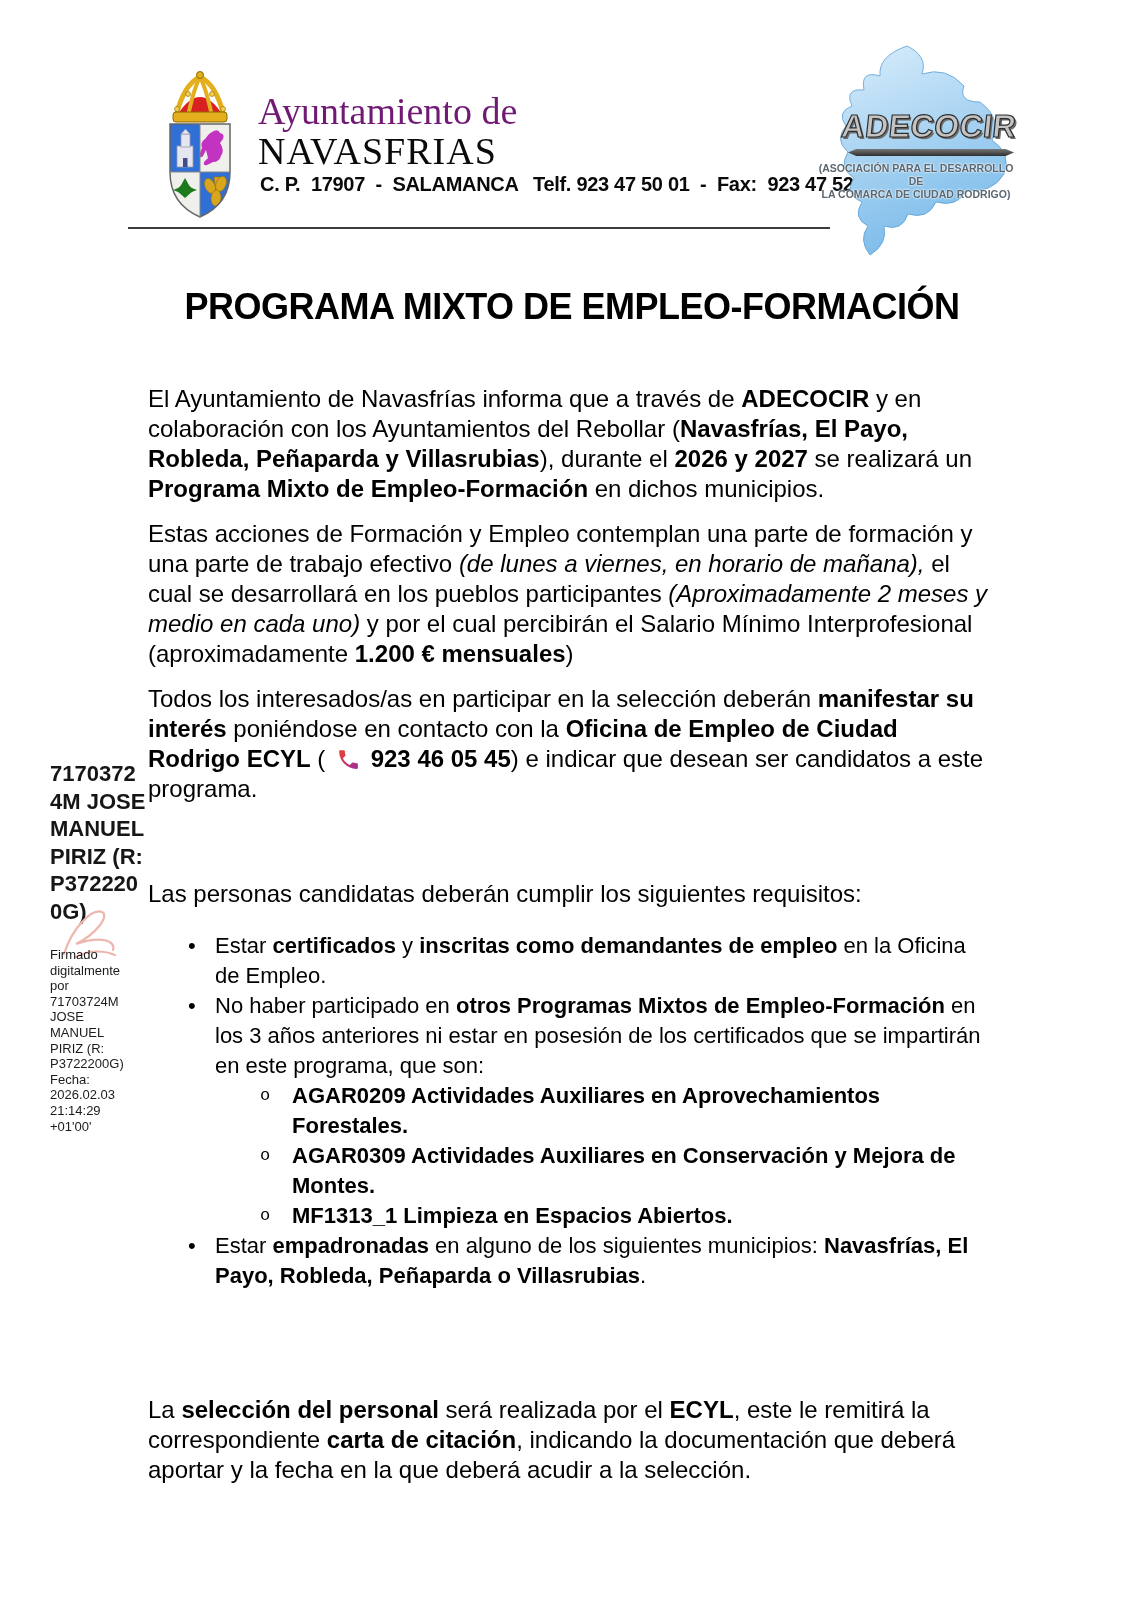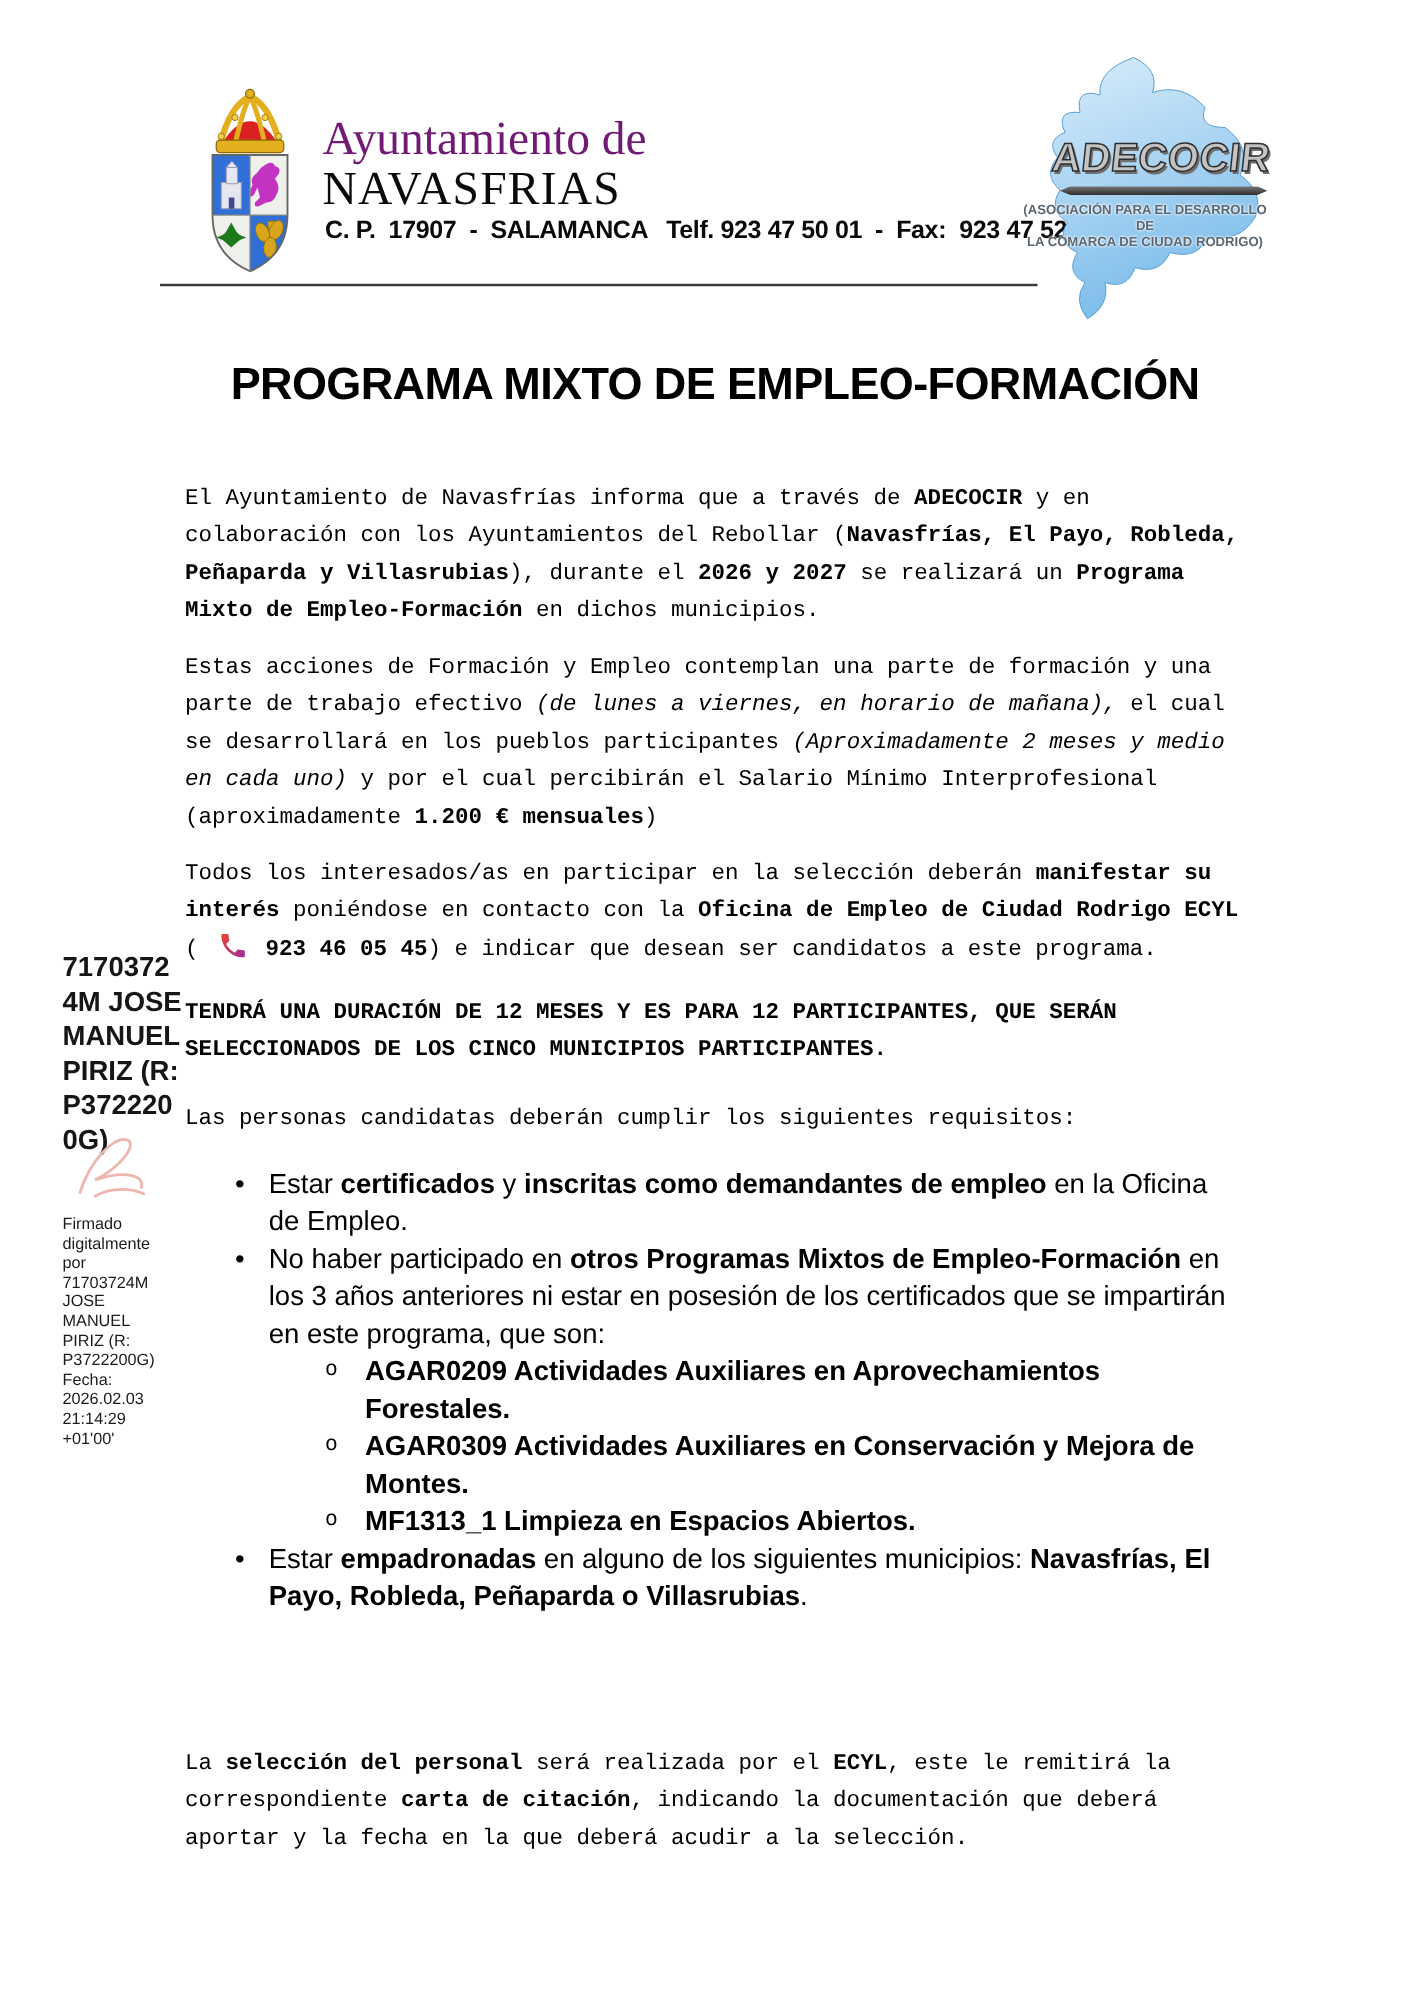--- a/index.html
+++ b/index.html
@@ -35,29 +35,29 @@
     clip-path:polygon(0 50%,5% 0,95% 0,100% 50%,95% 100%,5% 100%);}
   .adec-sub{position:absolute;left:6px;top:120px;width:196px;text-align:center;
     font-size:10.5px;line-height:13px;font-weight:bold;color:#5b6770;
     text-shadow:0 0 2px #fff,0 0 2px #fff;}
 
   
   .sig-cert{position:absolute;left:50px;top:760px;width:110px;
     font-size:22px;line-height:27.5px;color:#161616;font-weight:bold;}
   .sig-flourish{position:absolute;left:56px;top:900px;}
   .sig-details{position:absolute;left:50px;top:947px;width:100px;
-    font-size:13px;line-height:15.6px;color:#1b1b1b;margin-top:24px;}
+    font-size:13px;line-height:15.6px;color:#1b1b1b;}
 
   
   .main{position:absolute;left:148px;top:286px;width:848px;}
   .doc-title{margin:0;text-align:center;font-size:36px;line-height:42px;font-weight:bold;
     letter-spacing:-0.5px;}
   .doc-subtitle{margin:8px 0 0 0;text-align:center;font-size:23px;line-height:28px;
     font-weight:bold;font-style:italic;}
-  .para{font-size:18px;line-height:30px;margin:15px 0 0 0;font-family:Liberation Mono, monospace;}
+  .para{font-size:24px;line-height:30px;margin:15px 0 0 0;}
   [data-name="intro-paragraph"]{margin-top:56px;}
   [data-name="duration-paragraph"]{margin-top:20px;}
   [data-name="requirements-intro"]{margin-top:25px;}
   [data-name="requirements-list"]{margin-top:22px;}
   [data-name="selection-paragraph"]{margin-top:104px;}
 
   .list{font-size:22px;line-height:30px;}
   .li{display:flex;align-items:flex-start;}
   .li .marker{flex:none;}
   .li .txt{flex:none;}
@@ -184,21 +184,21 @@
   <svg class="phone-icon" data-name="phone-icon" viewBox="0 0 24 24" width="25" height="25" aria-hidden="true">
     <defs>
       <linearGradient id="pg" x1="0" y1="0" x2="1" y2="1">
         <stop offset="0" stop-color="#e8432f"></stop>
         <stop offset="1" stop-color="#a02c9e"></stop>
       </linearGradient>
     </defs>
     <path fill="url(#pg)" d="M6.62 10.79c1.44 2.83 3.76 5.14 6.59 6.59l2.2-2.2c.27-.27.67-.36 1.02-.24 1.12.37 2.33.57 3.57.57.55 0 1 .45 1 1V20c0 .55-.45 1-1 1-9.39 0-17-7.61-17-17 0-.55.45-1 1-1h3.5c.55 0 1 .45 1 1 0 1.25.2 2.45.57 3.57.11.35.03.74-.24 1.02l-2.21 2.2z"></path>
   </svg>
 <span data-name="bold-text-run" class="b"> 923 46 05 45</span><span data-name="text-run">) e indicar que desean ser candidatos a este programa.</span></p>
-      <p class="para" data-name="duration-paragraph"><span data-name="bold-text-run" class="b">TENDRÁ UNA DURACIÓN DE 12 MESES Y ES PARA 12 PARTICIPANTES, QUE SERÁN SELECCIONADOS DE LOS CINCO MUNICIPIOS PARTICIPANTES.</span><br></p>
+      <p class="para" data-name="duration-paragraph"><br></p>
       <p class="para" data-name="requirements-intro"><span data-name="text-run">Las personas candidatas deberán cumplir los siguientes requisitos:</span></p>
       <div class="list" data-name="requirements-list">
         <div class="li lvl1" data-name="list-item">
           <span class="marker" data-name="bullet-marker">•</span>
           <div class="txt" data-name="list-item-text"><span data-name="text-run">Estar </span><span data-name="bold-text-run" class="b">certificados</span><span data-name="text-run"> y </span><span data-name="bold-text-run" class="b">inscritas como demandantes de empleo</span><span data-name="text-run"> en la Oficina de Empleo.</span></div>
         </div>
         <div class="li lvl1" data-name="list-item">
           <span class="marker" data-name="bullet-marker">•</span>
           <div class="txt" data-name="list-item-text"><span data-name="text-run">No haber participado en </span><span data-name="bold-text-run" class="b">otros Programas Mixtos de Empleo-Formación</span><span data-name="text-run"> en los 3 años anteriores ni estar en posesión de los certificados que se impartirán en este programa, que son:</span></div>
         </div>

